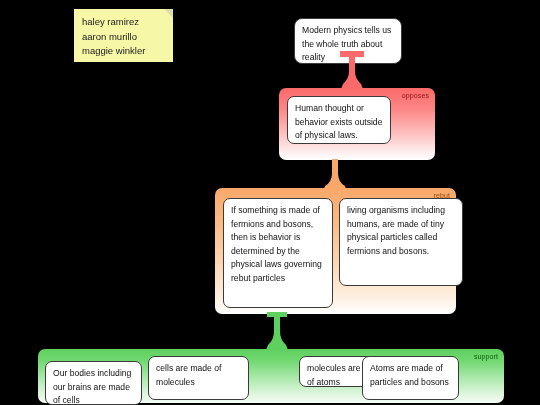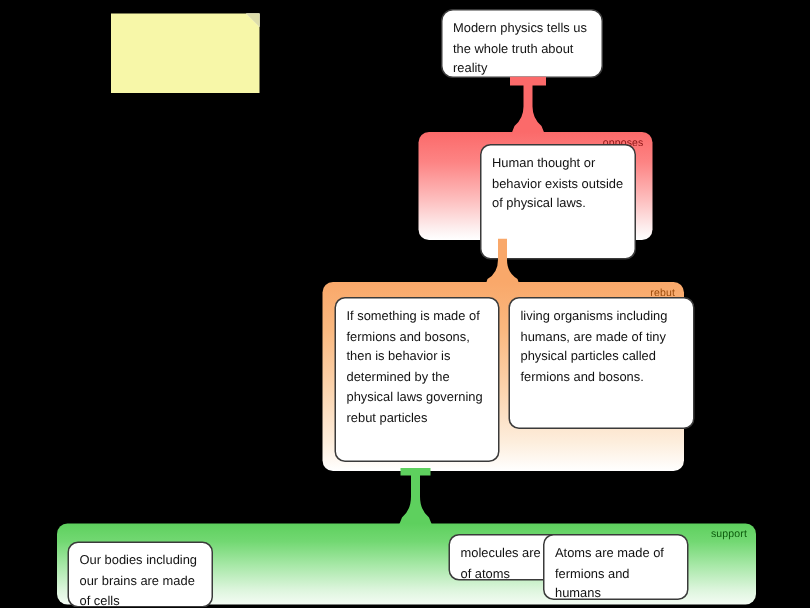--- a/index.html
+++ b/index.html
@@ -97,43 +97,49 @@
 
   
   .connector {
     position: absolute;
   }
   .connector svg { display: block; }
 
   
   .node-top {
     border-radius: 8px;
+    margin-top: 12px;
   }
 </style>
 </head>
 <body>
 
 <div id="canvas">
 
   <div class="sticky">
     <div class="fold"></div>
     <div class="fold2"></div>
+    <div class="sticky-text">
+      <div>haley ramirez</div>
+      <div>aaron murillo</div>
+      <div>maggie winkler</div>
+    </div>
   </div>
 
   <div class="node node-top" style="left:294px; top:6px; width:108px; height:46px;">Modern physics tells us the whole truth about reality</div>
 
   <div class="connector" style="left:330px; top:51px;">
     <svg width="44" height="38" viewBox="0 0 44 38">
       <path d="M10 0 H34 V6 H25 V20 Q25 28 31 33 L33 38 H11 L13 33 Q19 28 19 20 V6 H10 Z" fill="#fb6a6a"></path>
     </svg>
   </div>
 
   <div class="relbox rel-opposes" style="left:279px; top:88px; width:156px; height:72px;">
     <span class="rel-label">opposes</span>
-    <div class="node" style="left:8px; top:8px; width:104px; height:77px;margin-left:33px;">Human thought or behavior exists outside of physical laws.</div>
+    <div class="node" style="left:8px; top:8px; width:104px; height:48px;">Human thought or behavior exists outside of physical laws.</div>
   </div>
 
   <div class="connector" style="left:315px; top:159px;">
     <svg width="40" height="30" viewBox="0 0 40 30">
       <path d="M17 0 H23 V14 Q23 23 30 27 L31 30 H9 L10 27 Q17 23 17 14 Z" fill="#f9a86a"></path>
     </svg>
   </div>
 
   <div class="relbox rel-rebut" style="left:215px; top:188px; width:241px; height:126px;">
     <span class="rel-label">rebut</span>
@@ -143,17 +149,18 @@
 
   <div class="connector" style="left:255px; top:312px;">
     <svg width="44" height="38" viewBox="0 0 44 38">
       <path d="M12 0 H32 V5 H25 V19 Q25 28 31 33 L33 38 H11 L13 33 Q19 28 19 19 V5 H12 Z" fill="#5ed05e"></path>
     </svg>
   </div>
 
   <div class="relbox rel-support" style="left:38px; top:349px; width:466px; height:54px;">
     <span class="rel-label">support</span>
     <div class="node" style="left:7px; top:12px; width:97px; height:44px;">Our bodies including our brains are made of cells</div>
+    <div class="node" style="left:110px; top:7px; width:101px; height:44px;">cells are made of molecules</div>
     <div class="node" style="left:220px; top:7px; width:101px; height:31px;margin-left:41px;">molecules are made of atoms</div>
-    <div class="node" style="left:324px; top:7px; width:97px; height:44px;">Atoms are made of fermions and humans</div>
+    <div class="node" style="left:324px; top:7px; width:97px; height:44px;">Atoms are made of particles and bosons</div>
   </div>
 
 </div>
 
 </body></html>

